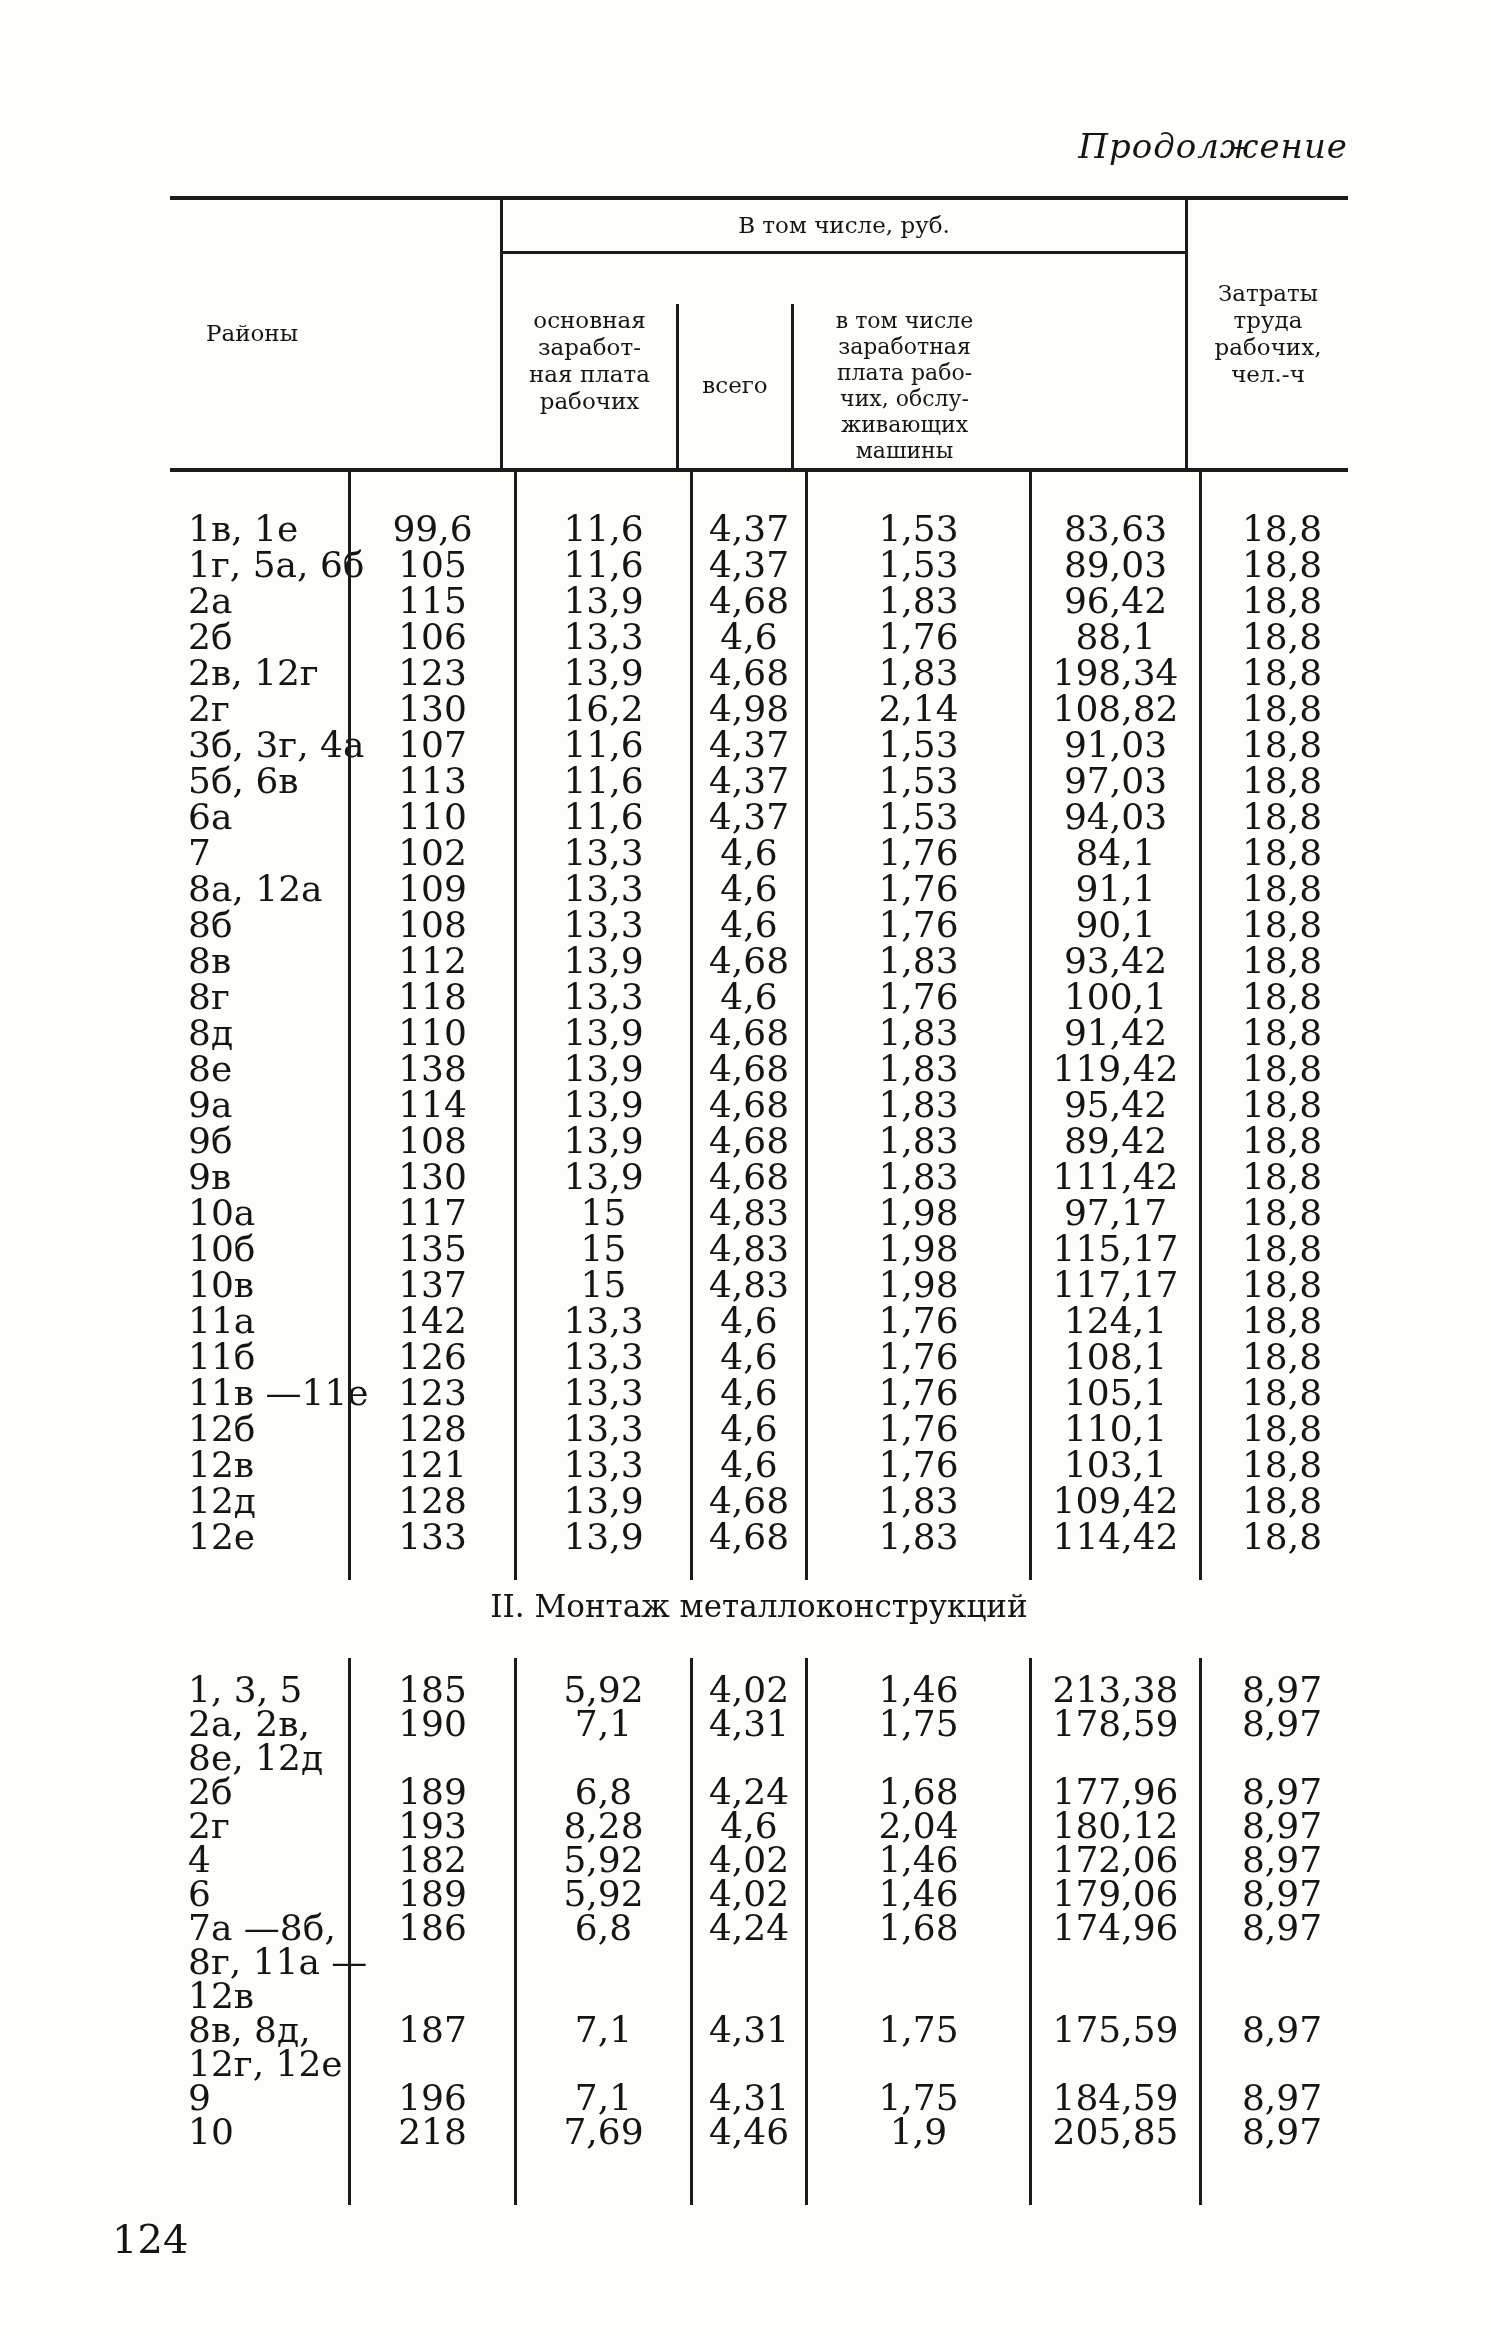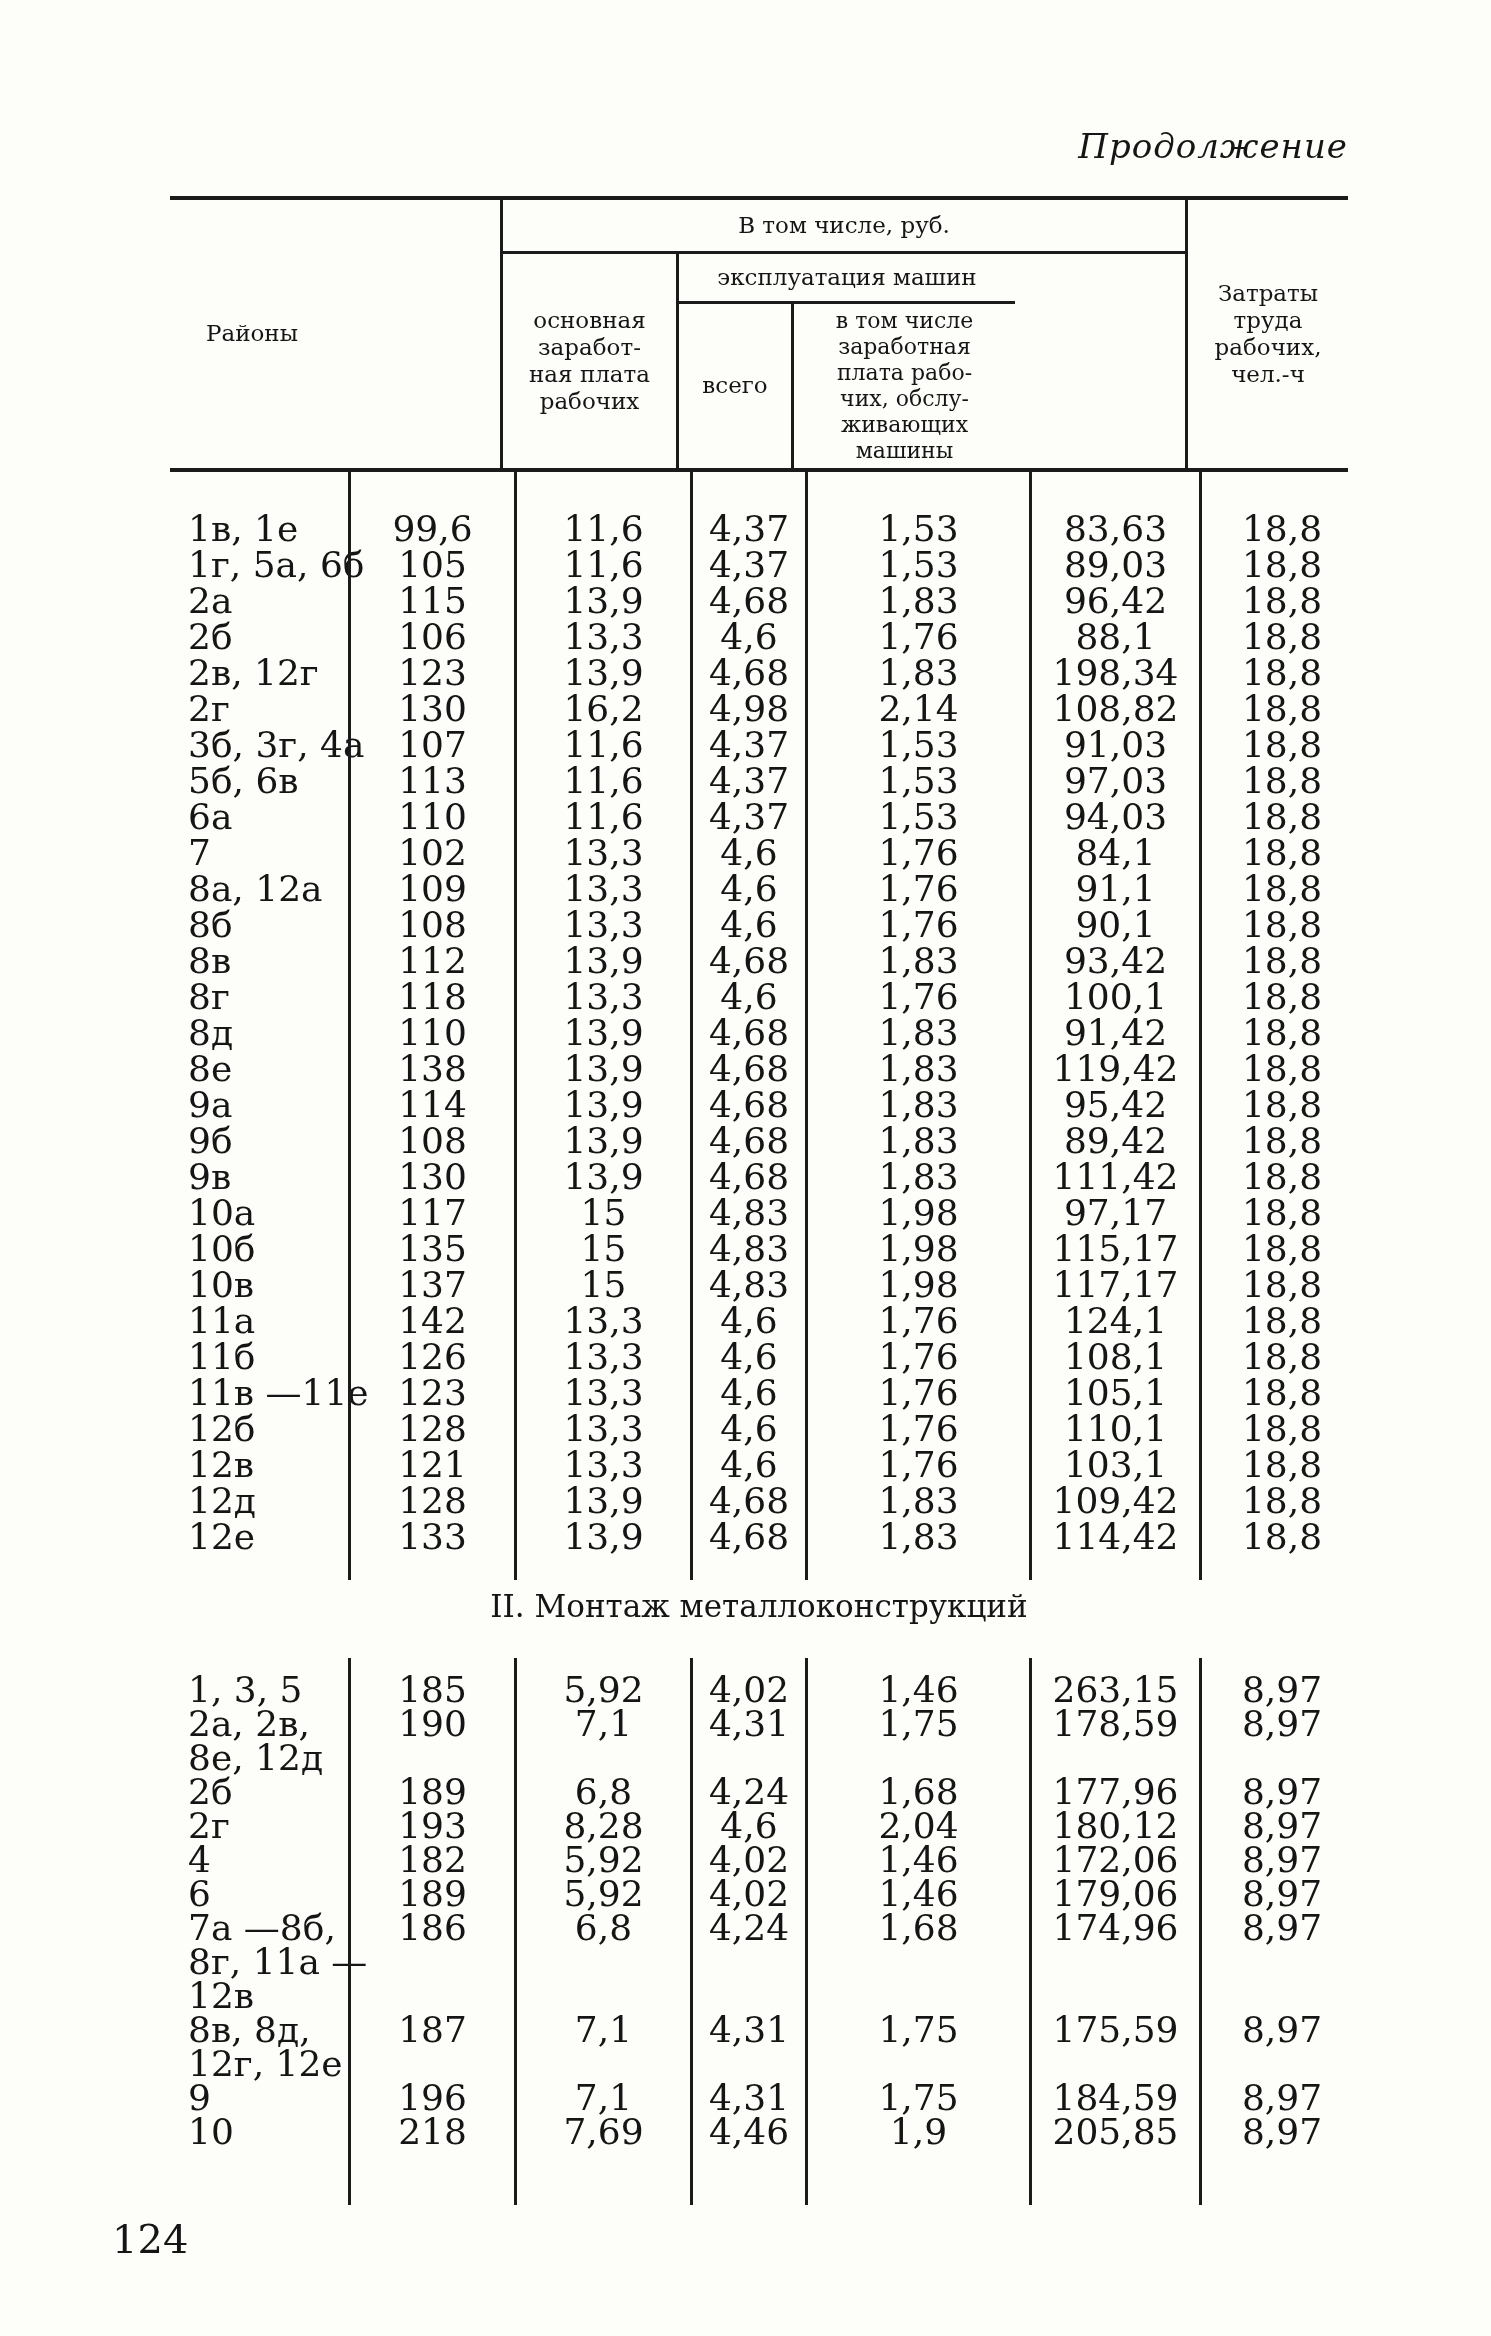--- a/index.html
+++ b/index.html
@@ -71,21 +71,20 @@
 
   <div class="continuation">Продолжение</div>
 
   <div class="thead">
     <div class="hcell h-districts">Районы</div>
     <div class="hcell h-including bl bb">В том числе, руб.</div>
     <div class="hcell h-basic bl">основная
 заработ-
 ная плата
 рабочих</div>
-    <div class="hcell h-machines bl bb">эксплуатация машин</div>
     <div class="hcell h-total bl">всего</div>
     <div class="hcell h-inclw bl">в том числе
 заработная
 плата рабо-
 чих, обслу-
 живающих
 машины</div>
     <div class="hcell h-labor bl">Затраты
 труда
 рабочих,
@@ -320,21 +319,21 @@
       <div class="dcell col3 bl"></div>
       <div class="dcell col4 bl"></div>
       <div class="dcell col5 bl"></div>
       <div class="dcell col6 bl"></div>
       <div class="dcell col7 bl"></div>
       <div class="dcell col1">1, 3, 5</div>
       <div class="dcell col2 bl">185</div>
       <div class="dcell col3 bl">5,92</div>
       <div class="dcell col4 bl">4,02</div>
       <div class="dcell col5 bl">1,46</div>
-      <div class="dcell col6 bl">263,15</div>
+      <div class="dcell col6 bl">213,38</div>
       <div class="dcell col7 bl">8,97</div>
       <div class="dcell col1">2а, 2в,</div>
       <div class="dcell col2 bl">190</div>
       <div class="dcell col3 bl">7,1</div>
       <div class="dcell col4 bl">4,31</div>
       <div class="dcell col5 bl">1,75</div>
       <div class="dcell col6 bl">178,59</div>
       <div class="dcell col7 bl">8,97</div>
       <div class="dcell col1">8е, 12д</div>
       <div class="dcell col2 bl"></div>

